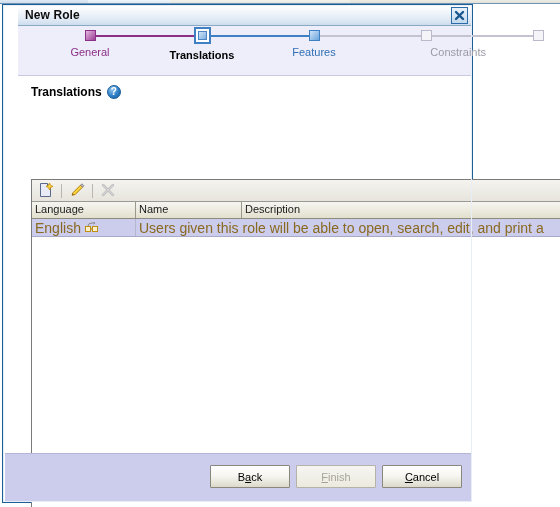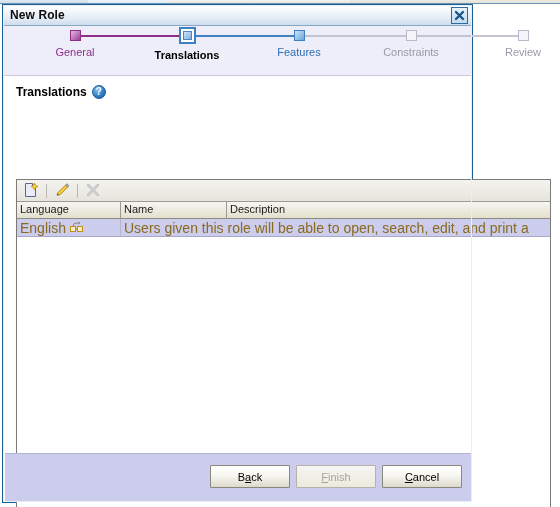--- a/index.html
+++ b/index.html
@@ -40,20 +40,21 @@
   
   .dialog {
     position: absolute;
     left: 2px;
     top: 4px;
     width: 471px;
     height: 499px;
     border: 1px solid #1c5f94;
     background: #ffffff;
     box-sizing: border-box;
+    padding-left: 15px;
   }
   .dialog-inner-edge {
     position: absolute;
     left: 0; top: 0; right: 0; bottom: 0;
     border: 1px solid #e8eef5;
     pointer-events: none;
   }
 
   
   .titlebar {
@@ -141,21 +142,21 @@
   .step-next .box {
     background: linear-gradient(to bottom right, #cfe3f7, #6aa5dc);
     border: 1px solid #3f7fc4;
   }
   .step-next .label { color: #2f6fb5; }
 
   .step-future .box {
     background: #f4f4f9;
     border: 1px solid #b9b9c9;
   }
-  .step-future .label { color: #9a9aa6; }
+  .step-future .label { color: #9a9aa6; text-align: right; }
 
   .connector {
     position: absolute;
     top: 9px;
     height: 2px;
   }
   .conn-purple { background: #8c2f86; }
   .conn-blue   { background: #3f7fc4; }
   .conn-grey   { background: #c3c3d2; }
 

